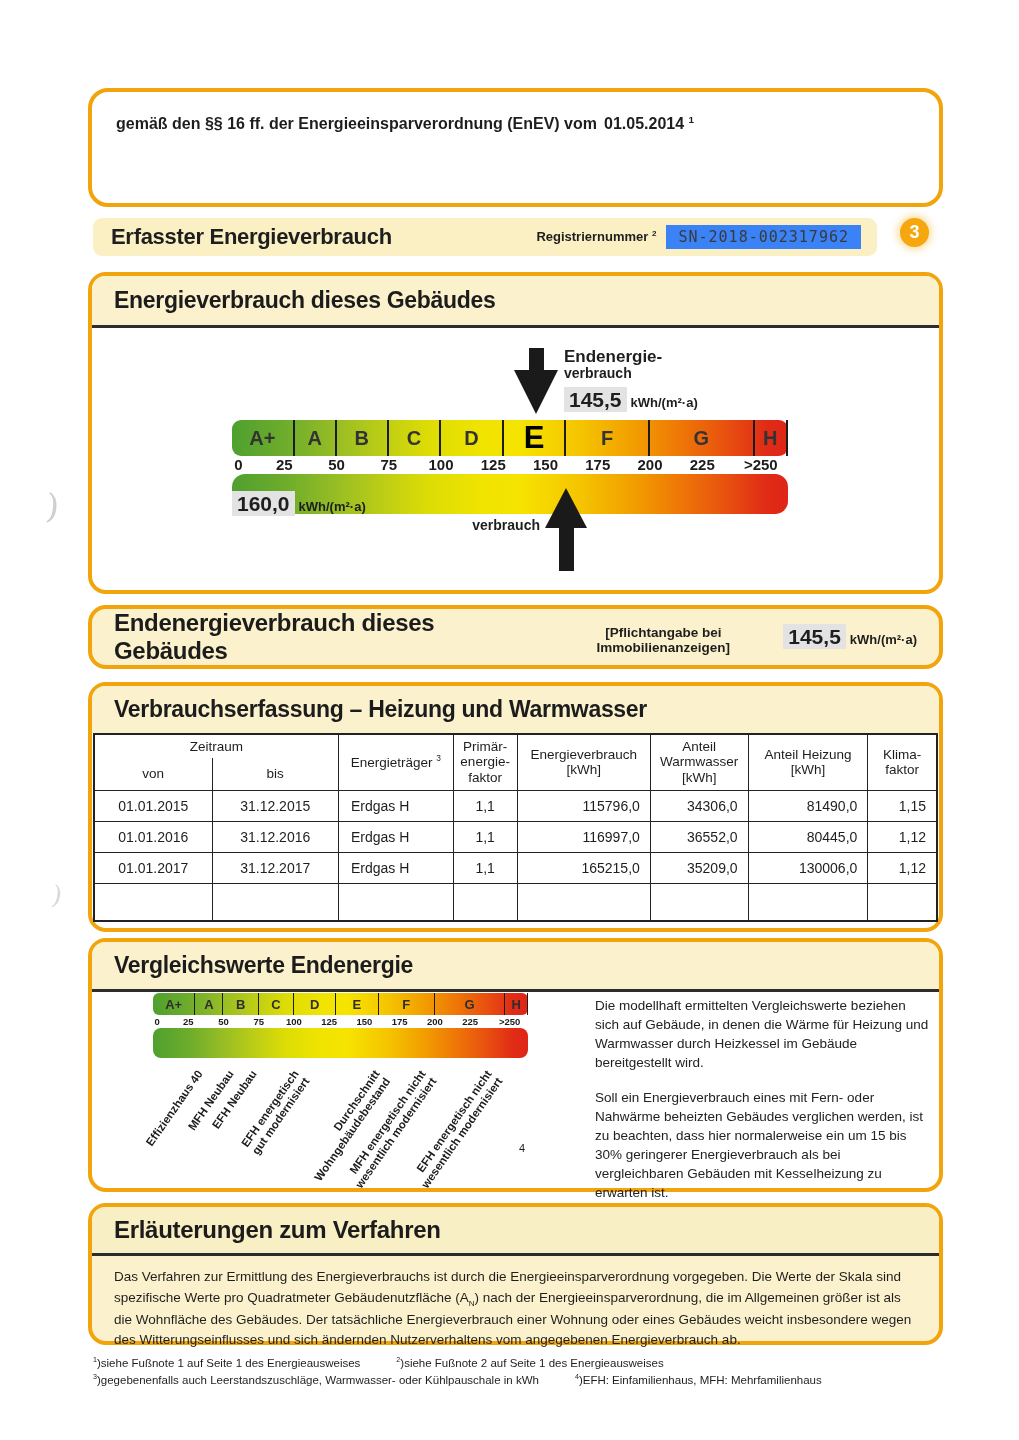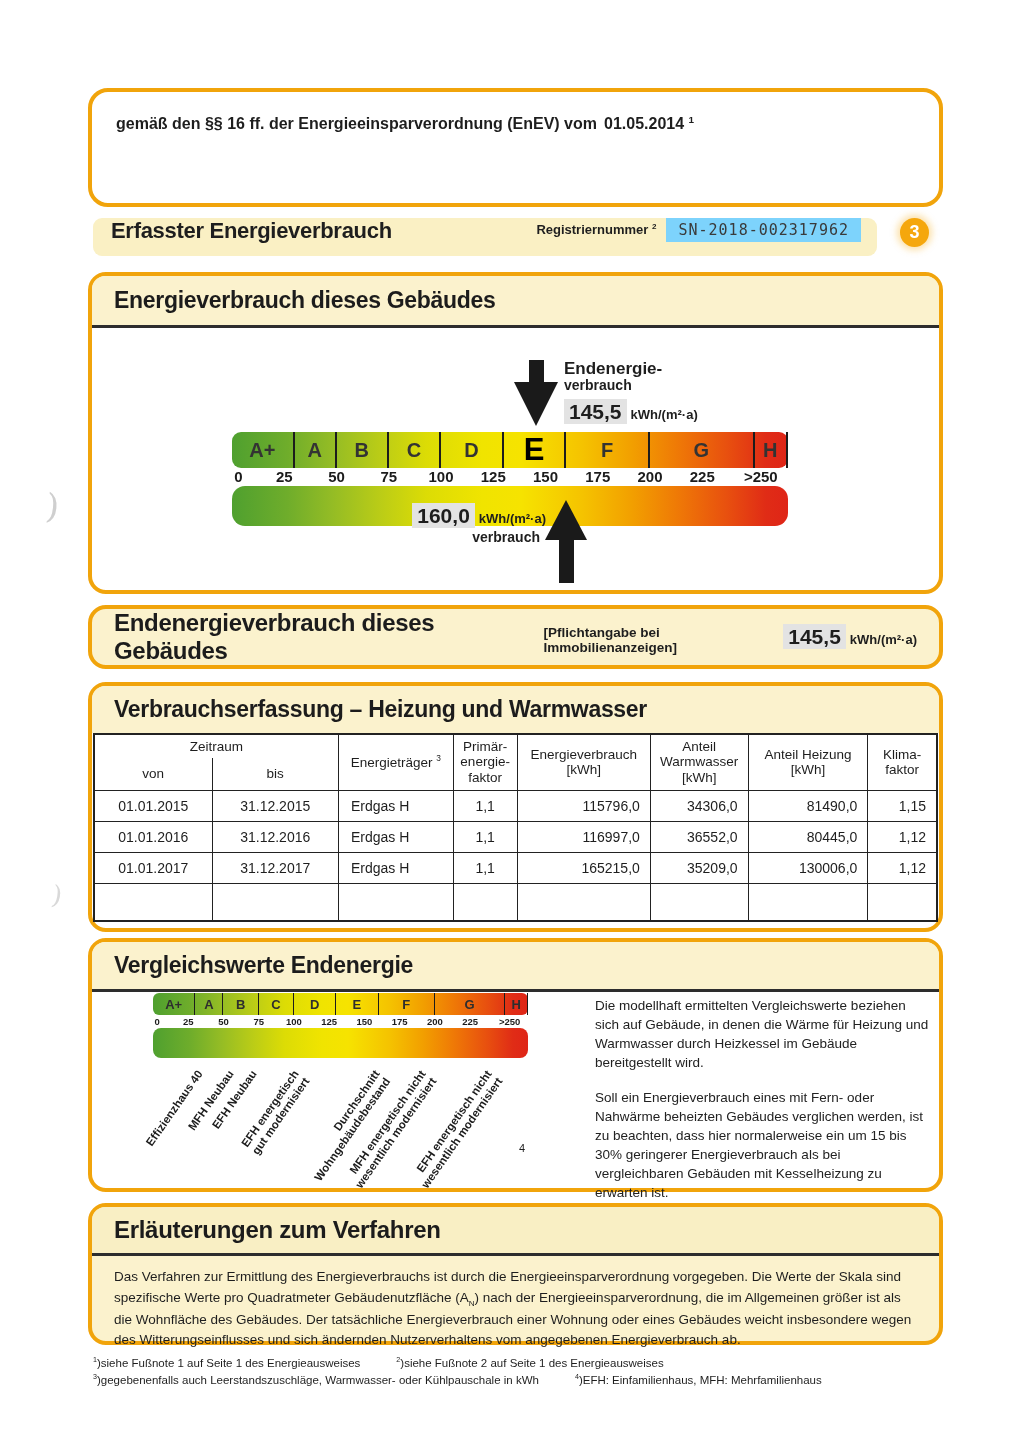--- a/index.html
+++ b/index.html
@@ -15,31 +15,31 @@
   
   #header-box { top:88px; height:119px; border-radius:20px; padding:16px 24px 0 24px; }
   .doc-title-row { display:flex; align-items:baseline; }
   .doc-title { font-size:45px; font-weight:bold; letter-spacing:-1.5px; }
   .doc-title-suffix { font-size:19px; font-weight:bold; margin-left:9px; }
   .doc-subtitle { font-size:16px; font-weight:bold; margin-top:6px; }
   .doc-subtitle .date { margin-left:7px;text-align:right; }
   sup { font-size:62%; }
 
   
-  #register-band { position:absolute; left:93px; top:218px; width:784px; height:38px; background:#FAF0C4; border-radius:9px; display:flex; align-items:flex-start; padding:0 16px 0 18px; }
+  #register-band { position:absolute; left:93px; top:218px; width:784px; height:38px; background:#FAF0C4; border-radius:9px; display:flex; align-items:center; padding:0 16px 0 18px; }
   #band-title { font-size:22px; font-weight:bold; letter-spacing:-0.3px; }
   .reg-group { margin-left:auto; display:flex; align-items:center; }
   .reg-label { font-size:13px; font-weight:bold; }
-  .reg-value { margin-left:10px; background:#7dd3fc; color:#3a3a3a; font-family:"DejaVu Sans Mono", monospace; font-size:15px; letter-spacing:1px; padding:3px 12px; }
+  .reg-value { margin-left:10px; background:#3b82f6; color:#3a3a3a; font-family:"DejaVu Sans Mono", monospace; font-size:15px; letter-spacing:1px; padding:3px 12px; }
   #page-badge { position:absolute; left:900px; top:218px; width:29px; height:29px; border-radius:50%; background:#F5A70D; color:#fff; font-size:18px; font-weight:bold; display:flex; align-items:center; justify-content:center; box-shadow:0 0 7px 3px rgba(244,166,9,.35); }
 
   
   #consumption-box { top:272px; height:322px; }
   #consumption-box .strip { height:49px; }
-  .scale-wrap { position:absolute; left:140px; top:12px; width:556px; height:352px; }
+  .scale-wrap { position:absolute; left:140px; top:0; width:556px; height:352px; }
   .letters-row { position:absolute; top:144px; left:0; width:100%; height:36px; display:flex; border-radius:9px;
     background:linear-gradient(90deg,#4FA02F 0%,#6FAD2B 10%,#94BC25 18%,#BCCD16 27%,#DCDC05 35%,#F0E400 45%,#F6E300 52%,#F5C300 63%,#F29F00 72%,#EF7A06 80%,#E8500F 89%,#E02C16 96%,#DF2517 100%); }
   #main-scale .letters-row .seg { border-right:2px solid #1c1c1c; display:flex; align-items:center; justify-content:center; font-weight:bold; font-size:20px; color:#333; }
   .letters-row .seg:last-child { border-right:none; }
   #main-scale .letters-row .seg.cur { font-size:31px; color:#000; font-weight:bold; }
   .ticks-row { position:absolute; top:180px; left:0; width:100%; height:18px; background:#fff; }
   .tick { position:absolute; top:0; transform:translateX(-50%); font-weight:bold; font-size:15px; color:#1c1c1c; line-height:18px; }
   .tick.noshift { transform:none; }
   .grad-bar { position:absolute; top:198px; left:0; width:100%; height:40px; border-radius:13px;
     background:linear-gradient(90deg,#4FA02F 0%,#6FAD2B 10%,#94BC25 18%,#BCCD16 27%,#DCDC05 35%,#F0E400 45%,#F6E300 52%,#F5C300 63%,#F29F00 72%,#EF7A06 80%,#E8500F 89%,#E02C16 96%,#DF2517 100%); }
@@ -51,27 +51,27 @@
   .arrow-down .head { width:0; height:0; border-left:22px solid transparent; border-right:22px solid transparent; border-top:44px solid #1a1a1a; }
   #primary-marker { top:212px; }
   .arrow-up .head { width:0; height:0; border-left:21px solid transparent; border-right:21px solid transparent; border-bottom:40px solid #1a1a1a; }
   .arrow-up .stem { width:15px; height:43px; background:#1a1a1a; margin:0 auto; }
 
   .end-label { position:absolute; left:332px; top:72px; font-weight:bold; font-size:17px; line-height:1.05; }
   .end-label .l2 { font-size:14px; }
   .end-value { position:absolute; left:332px; top:112px; white-space:nowrap; }
   .big-val { font-size:21px; font-weight:bold; background:#E3E3E3; padding:1px 5px; }
   .val-unit { font-size:13px; font-weight:bold; margin-left:4px; }
-  .primary-value { position:absolute; left:0; top:216px; width:314px; text-align:right; white-space:nowrap; }
+  .primary-value { position:absolute; left:0; top:216px; width:314px; text-align:left; white-space:nowrap; }
   .primary-label { position:absolute; left:0; top:242px; width:314px; text-align:right; font-weight:bold; font-size:18px; line-height:1.1; }
   .primary-label .l2 { font-size:14px; padding-right:6px; }
 
   
   #endenergy-box { top:605px; height:64px; background:#FBF2CD; display:flex; align-items:center; padding:0 22px; }
-  #endenergy-box .note { font-size:13.5px; font-weight:bold; margin-left:13px; margin-top:6px; }
+  #endenergy-box .note { font-size:13.5px; font-weight:bold; margin-left:13px; margin-top:6px;text-align:center; }
   #endenergy-box .valgroup { margin-left:auto; white-space:nowrap; }
 
   
   #table-box { top:682px; height:250px; }
   #table-box .strip { height:47px; }
   table { border-collapse:collapse; width:845px; margin:0 1px; table-layout:fixed; }
   th, td { border:1.5px solid #222; font-weight:normal; font-size:14px; }
   table { border:2.5px solid #222; }
   th { text-align:center; vertical-align:middle; white-space:pre-line; line-height:1.15; font-size:13.5px; }
   tr.hrow1 th { height:24px; }

